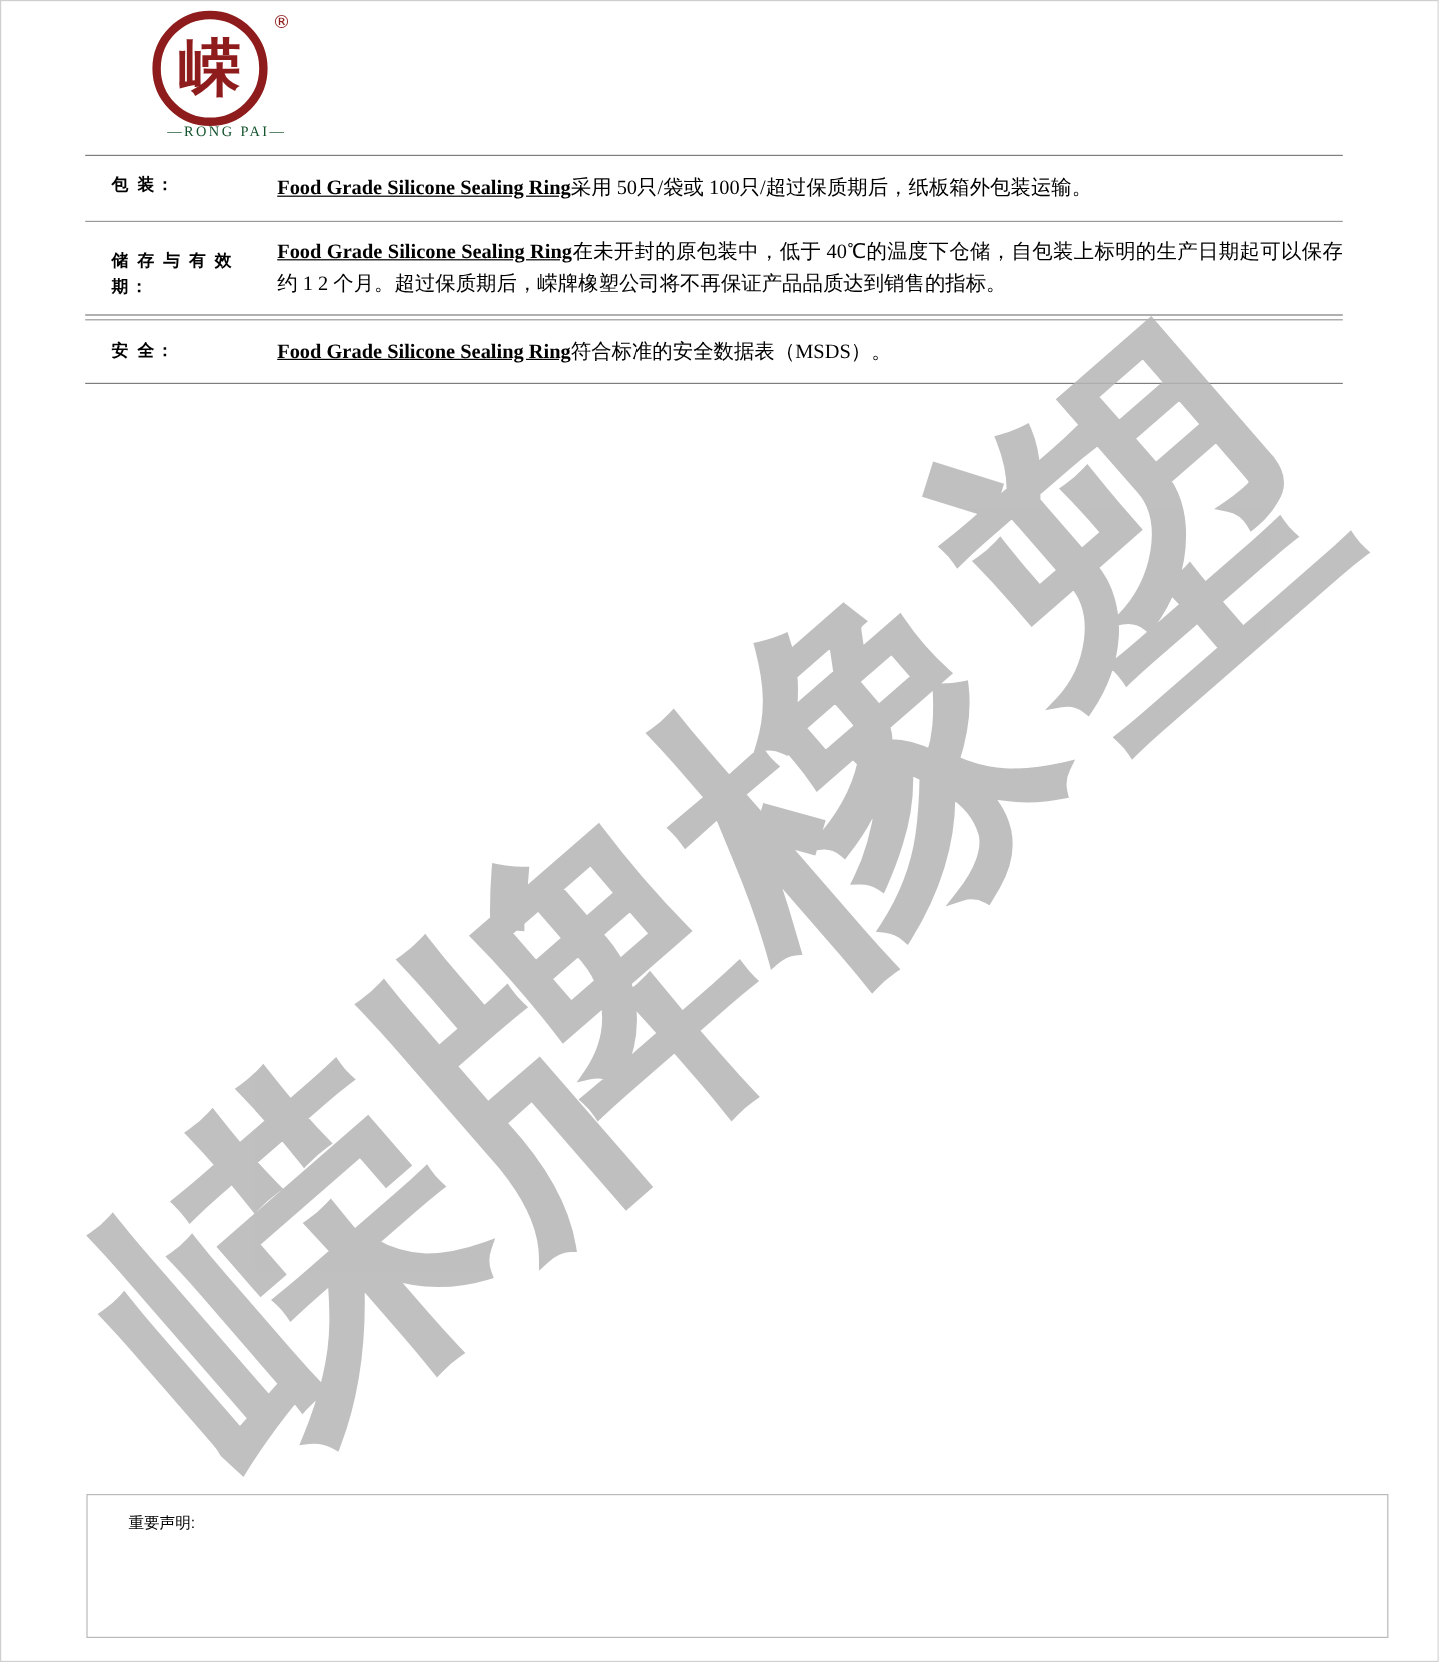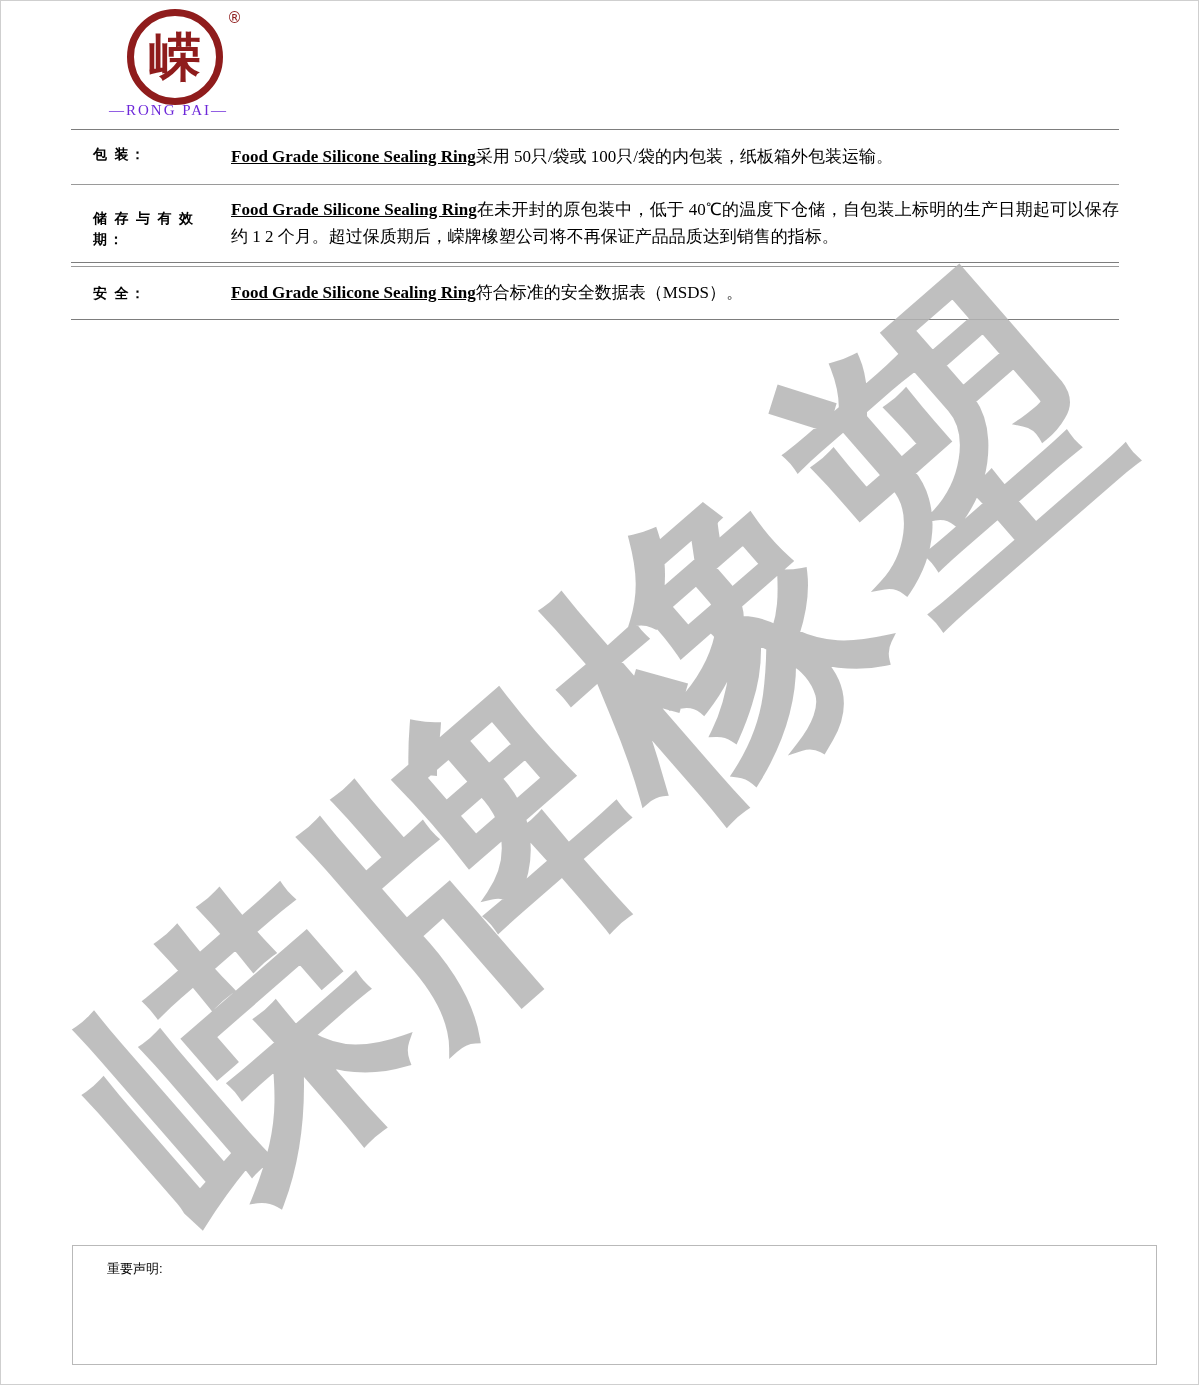--- a/index.html
+++ b/index.html
@@ -63,24 +63,24 @@
     top: 2px;
     font-size: 15px;
     color: #8f1c1c;
     font-family: "DejaVu Sans", sans-serif;
   }
   .logo-text {
     position: absolute;
     left: 0px;
     top: 95px;
     width: 160px;
-    text-align: left;
-    font-size: 15px;
+    text-align: center;
+    font-size: 12px;
     letter-spacing: 2px;
-    color: #6d28d9;
+    color: #14532d;
     font-family: "Liberation Serif", serif;
     white-space: nowrap;
   }
 
   
   .spec-table {
     position: absolute;
     left: 70px;
     top: 128px;
     width: 1048px;
@@ -183,21 +183,21 @@
     <div class="logo-reg">®</div>
     <div class="logo-text">—RONG  PAI—</div>
   </div>
 
   <div class="spec-table">
 
     <div class="rule"></div>
 
     <div class="row r1">
       <div class="row-label">包 装：</div>
-      <div class="row-value"><span class="pname">Food Grade Silicone Sealing Ring</span><span>采用 50只/袋或 100只/袋的内包装，纸板箱外包装运输。</span></div>
+      <div class="row-value"><span class="pname">Food Grade Silicone Sealing Ring</span><span>采用 50只/袋或 100只/超过保质期后，纸板箱外包装运输。</span></div>
     </div>
 
     <div class="rule thin"></div>
 
     <div class="row r2">
       <div class="row-label">储 存 与 有 效 期：</div>
       <div class="row-value"><span class="pname">Food Grade Silicone Sealing Ring</span><span>在未开封的原包装中，低于 40℃的温度下仓储，自包装上标明的生产日期起可以保存约 1 2 个月。超过保质期后，嵘牌橡塑公司将不再保证产品品质达到销售的指标。</span></div>
     </div>
 
     <div class="rule double-top"></div>

